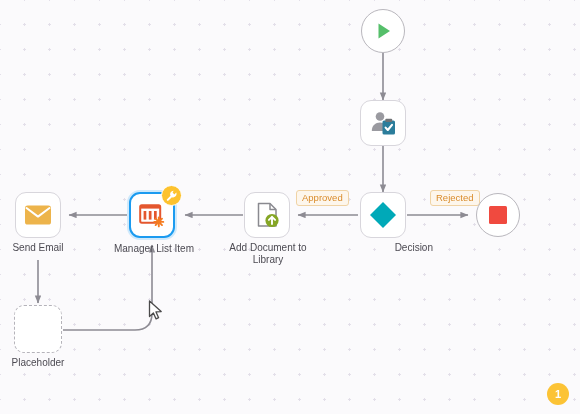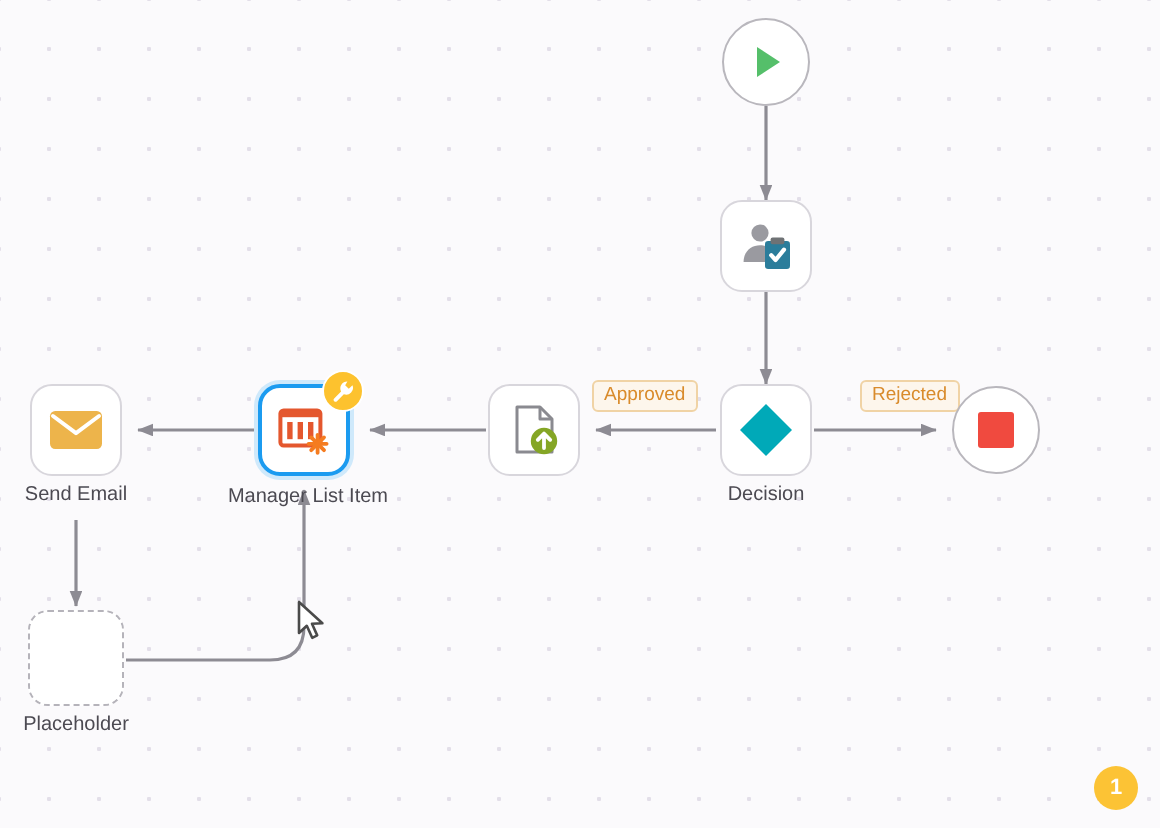--- a/index.html
+++ b/index.html
@@ -148,39 +148,41 @@
       <rect x="16.3" y="9.8" width="6.9" height="3.3" rx="1" fill="#6f7275"></rect>
       <path d="M16.6,18.6 L18.8,21 L23,15.8" stroke="#ffffff" stroke-width="2.1" fill="none" stroke-linecap="round" stroke-linejoin="round"></path>
     </svg>
   </div>
 
   <div class="node" style="left:360px; top:192px;">
     <svg width="30" height="30" viewBox="0 0 30 30">
       <path d="M15,2 L28,15 L15,28 L2,15 Z" fill="#00a9b8"></path>
     </svg>
   </div>
-  <div class="node-label" style="left:333px; top:242px; width:100px;">Decision</div>
+  <div class="node-label" style="left:333px; top:242px; width:100px;text-align:right;">Decision</div>
 
   <div class="edge-label" style="left:296px; top:190px;">Approved</div>
   <div class="edge-label" style="left:414px; top:190px;margin-left:16px;">Rejected</div>
 
   <div class="node circle" style="left:476px; top:193px;">
     <svg width="22" height="22" viewBox="0 0 22 22">
       <rect x="2" y="2" width="18" height="18" rx="1.5" fill="#f04a3f"></rect>
     </svg>
   </div>
 
   <div class="node" style="left:244px; top:192px;">
     <svg width="28" height="28" viewBox="0 0 28 28">
       <path d="M5.5,2.5 L17,2.5 L23,8.5 L23,25 L5.5,25 Z" fill="#ffffff" stroke="#8a8a90" stroke-width="1.5" stroke-linejoin="round"></path>
       <path d="M17,2.5 L17,8.5 L23,8.5" fill="none" stroke="#8a8a90" stroke-width="1.5" stroke-linejoin="round"></path>
       <circle cx="19" cy="19.5" r="6.6" fill="#85a625"></circle>
       <path d="M19,15.8 L19,23 M15.9,18.9 L19,15.8 L22.1,18.9" stroke="#ffffff" stroke-width="1.9" fill="none" stroke-linecap="round" stroke-linejoin="round"></path>
     </svg>
   </div>
+  <div class="node-label" style="left:212px; top:242px; width:112px;">Add Document to
+Library</div>
 
   <div class="node selected" style="left:129px; top:192px;">
     <svg width="28" height="28" viewBox="0 0 28 28">
       <rect x="2.2" y="4.2" width="20" height="17.5" rx="1.6" fill="#ffffff" stroke="#e4572e" stroke-width="2"></rect>
       <rect x="2.2" y="4.2" width="20" height="3.4" fill="#e4572e"></rect>
       <rect x="5.6" y="10" width="2.7" height="8.6" fill="#e4572e"></rect>
       <rect x="10.8" y="10" width="2.7" height="8.6" fill="#e4572e"></rect>
       <rect x="16" y="10" width="2.7" height="8.6" fill="#e4572e"></rect>
       <g stroke="#f57c20" stroke-width="1.9" stroke-linecap="round">
         <path d="M20.8,16.4 L20.8,25.4"></path>

